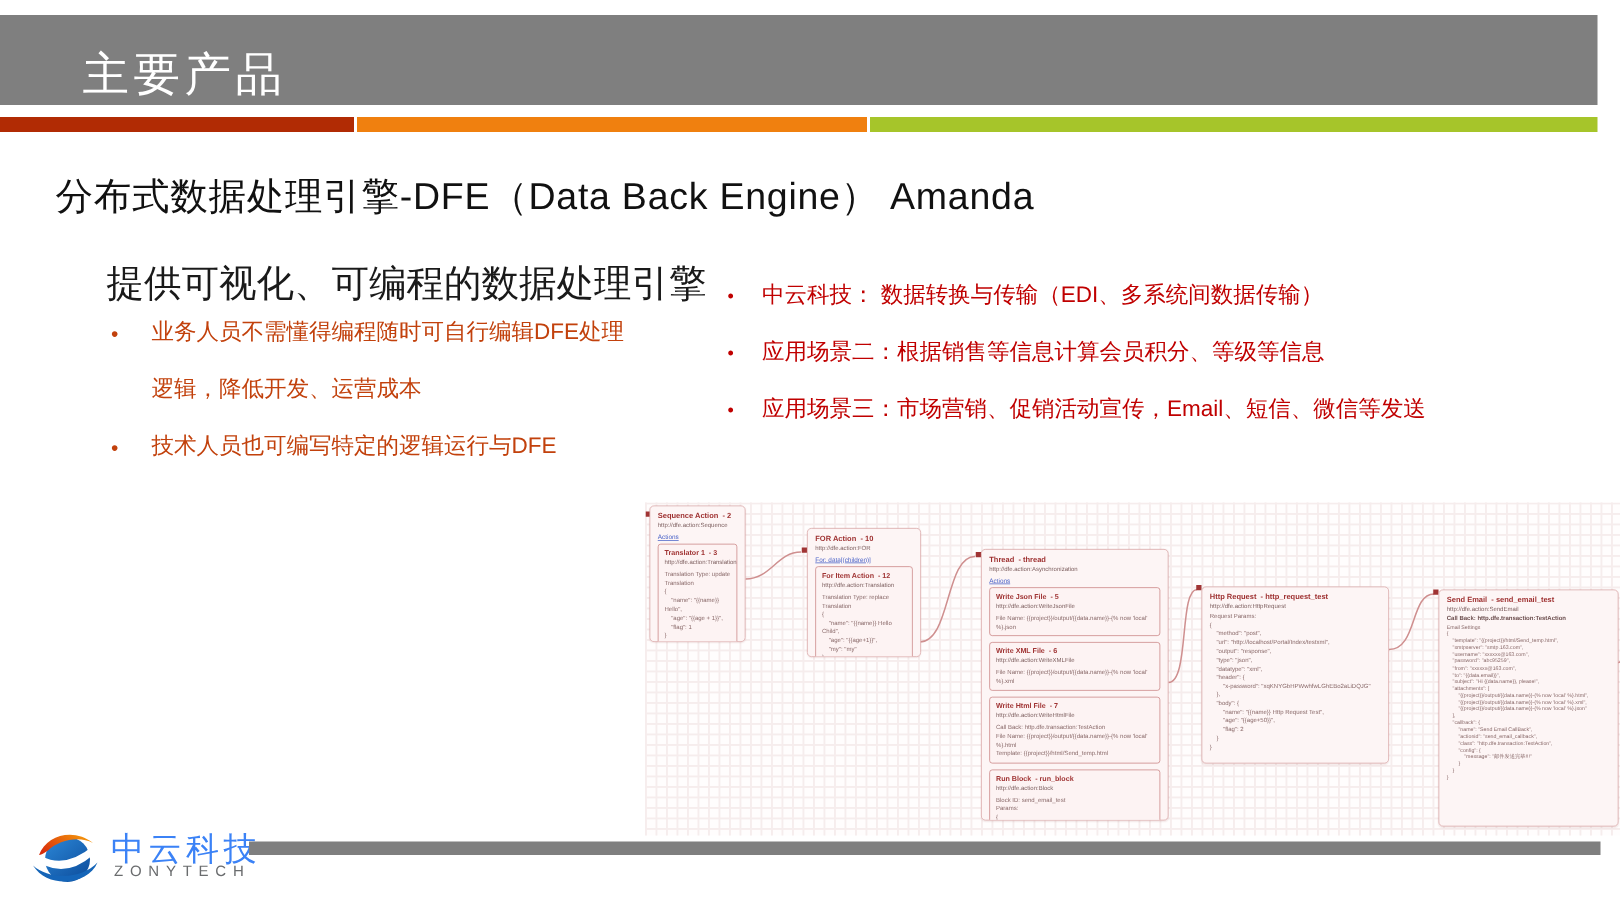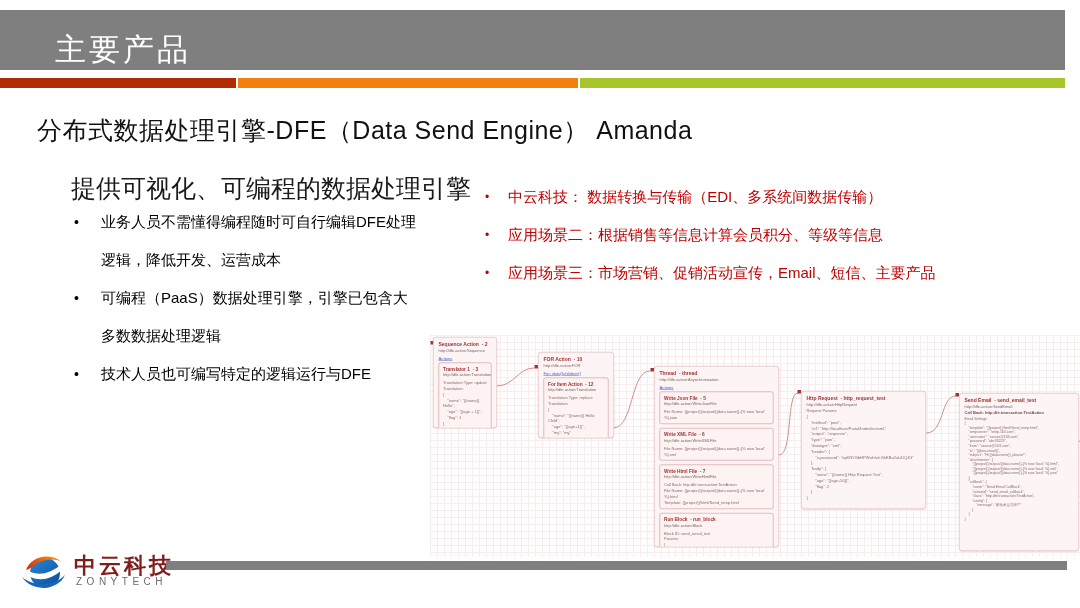--- a/index.html
+++ b/index.html
@@ -12,21 +12,21 @@
   .header-title { position:absolute; left:55px; top:19px; color:#ffffff; font-size:31px; letter-spacing:3px; font-weight:400; }
   .stripe { position:absolute; top:78px; height:10px; }
   .stripe.red    { left:0;     width:236px; background:#B12B04; }
   .stripe.orange { left:238px; width:340px; background:#F0800F; }
   .stripe.green  { left:580px; width:485px; background:#A6C52A; }
   
   .slide-title { position:absolute; left:37px; top:114px; font-size:25px; color:#111111; letter-spacing:0.5px; }
   
   .left-heading { position:absolute; left:71px; top:172px; font-size:25px; color:#1a1a1a; }
   .left-bullets { position:absolute; left:71px; top:203px; width:348px; }
-  .bullet-item { position:relative; padding-left:30px; font-size:15px; line-height:38px; color:#000000; }
+  .bullet-item { position:relative; padding-left:30px; font-size:15px; line-height:38px; color:#c2410c; }
   .bullet-item::before { content:"•"; position:absolute; left:3px; top:0; font-size:14px; }
   
   .right-bullets { position:absolute; left:484px; top:178px; width:570px; }
   .right-bullets .bullet-item { color:#C00000; padding-left:24px; }
   .right-bullets .bullet-item::before { left:1px; font-size:12px; }
   
   .diagram {
     position:absolute; left:430px; top:335px; width:650px; height:222px; background:#fffdfd;
     background-image:linear-gradient(#f6eded 1px, transparent 1px),
                      linear-gradient(90deg,#f6eded 1px, transparent 1px);
@@ -43,49 +43,48 @@
   .node-sub   { font-size:8px; color:#7d5f5f; margin-bottom:3px; }
   .node-cb    { font-size:8px; color:#6d4f4f; font-weight:bold; margin-bottom:3px; }
   .node-link  { font-size:8.5px; color:#4a63c8; text-decoration:underline; margin:6px 0 4px; }
   .nbox { border:1px solid #C98383; border-radius:4px; padding:6px 8px; margin-bottom:8px; background:#FDF3F3; }
   .nbox-title { font-size:9.5px; font-weight:bold; color:#A03434; margin-bottom:2px; white-space:pre; }
   .nbox-sub   { font-size:8px; color:#7d5f5f; margin-bottom:6px; }
   .nbody { font-size:8px; line-height:1.45; white-space:pre-wrap; color:#8a6a6a; }
   .nbody.small { font-size:7px; line-height:1.3; }
   
   .footer-logo-icon { position:absolute; left:20px; top:549px; width:48px; height:44px; }
-  .logo-cn { position:absolute; left:74px; top:551px; font-size:22px; font-weight:bold; color:#7f1d1d; letter-spacing:3px;text-align:right; }
+  .logo-cn { position:absolute; left:74px; top:551px; font-size:22px; font-weight:normal; color:#3b82f6; letter-spacing:3px;text-align:right; }
   .logo-en { position:absolute; left:76px; top:576px; font-size:10px; font-weight:normal; color:#6A6C6E; letter-spacing:4.5px; }
   .footer-bar { position:absolute; left:166px; top:561px; width:901px; height:9px; background:#7F7F7F; }
 </style>
 </head>
 <body>
 
 <div class="slide">
 
   <div class="header">
     <div class="header-title">主要产品</div>
   </div>
   <div class="stripe red"></div>
   <div class="stripe orange"></div>
   <div class="stripe green"></div>
 
-  <div class="slide-title">分布式数据处理引擎-DFE（Data Send Engine） Amanda</div>
+  <div class="slide-title">分布式数据处理引擎-DFE（Data Back Engine） Amanda</div>
 
   <div class="left-heading">提供可视化、可编程的数据处理引擎</div>
   <div class="left-bullets">
     <div class="bullet-item">业务人员不需懂得编程随时可自行编辑DFE处理逻辑，降低开发、运营成本</div>
-    <div class="bullet-item">可编程（PaaS）数据处理引擎，引擎已包含大多数数据处理逻辑</div>
     <div class="bullet-item">技术人员也可编写特定的逻辑运行与DFE</div>
   </div>
 
   <div class="right-bullets">
     <div class="bullet-item">中云科技： 数据转换与传输（EDI、多系统间数据传输）</div>
     <div class="bullet-item">应用场景二：根据销售等信息计算会员积分、等级等信息</div>
-    <div class="bullet-item">应用场景三：市场营销、促销活动宣传，Email、短信、主要产品</div>
+    <div class="bullet-item">应用场景三：市场营销、促销活动宣传，Email、短信、微信等发送</div>
   </div>
 
   <div class="diagram">
     <div class="diagram-scale">
 
       <svg class="connector-layer" width="1300" height="444" viewBox="0 0 1300 444">
         <path d="M134,102 C168,102 176,66 208,66" stroke="#CF8F8F" stroke-width="2" fill="none"></path>
         <path d="M366,186 C408,186 400,72 440,72" stroke="#CF8F8F" stroke-width="2" fill="none"></path>
         <path d="M698,240 C726,240 712,116 736,116" stroke="#CF8F8F" stroke-width="2" fill="none"></path>
         <path d="M992,196 C1030,196 1020,122 1052,122" stroke="#CF8F8F" stroke-width="2" fill="none"></path>

